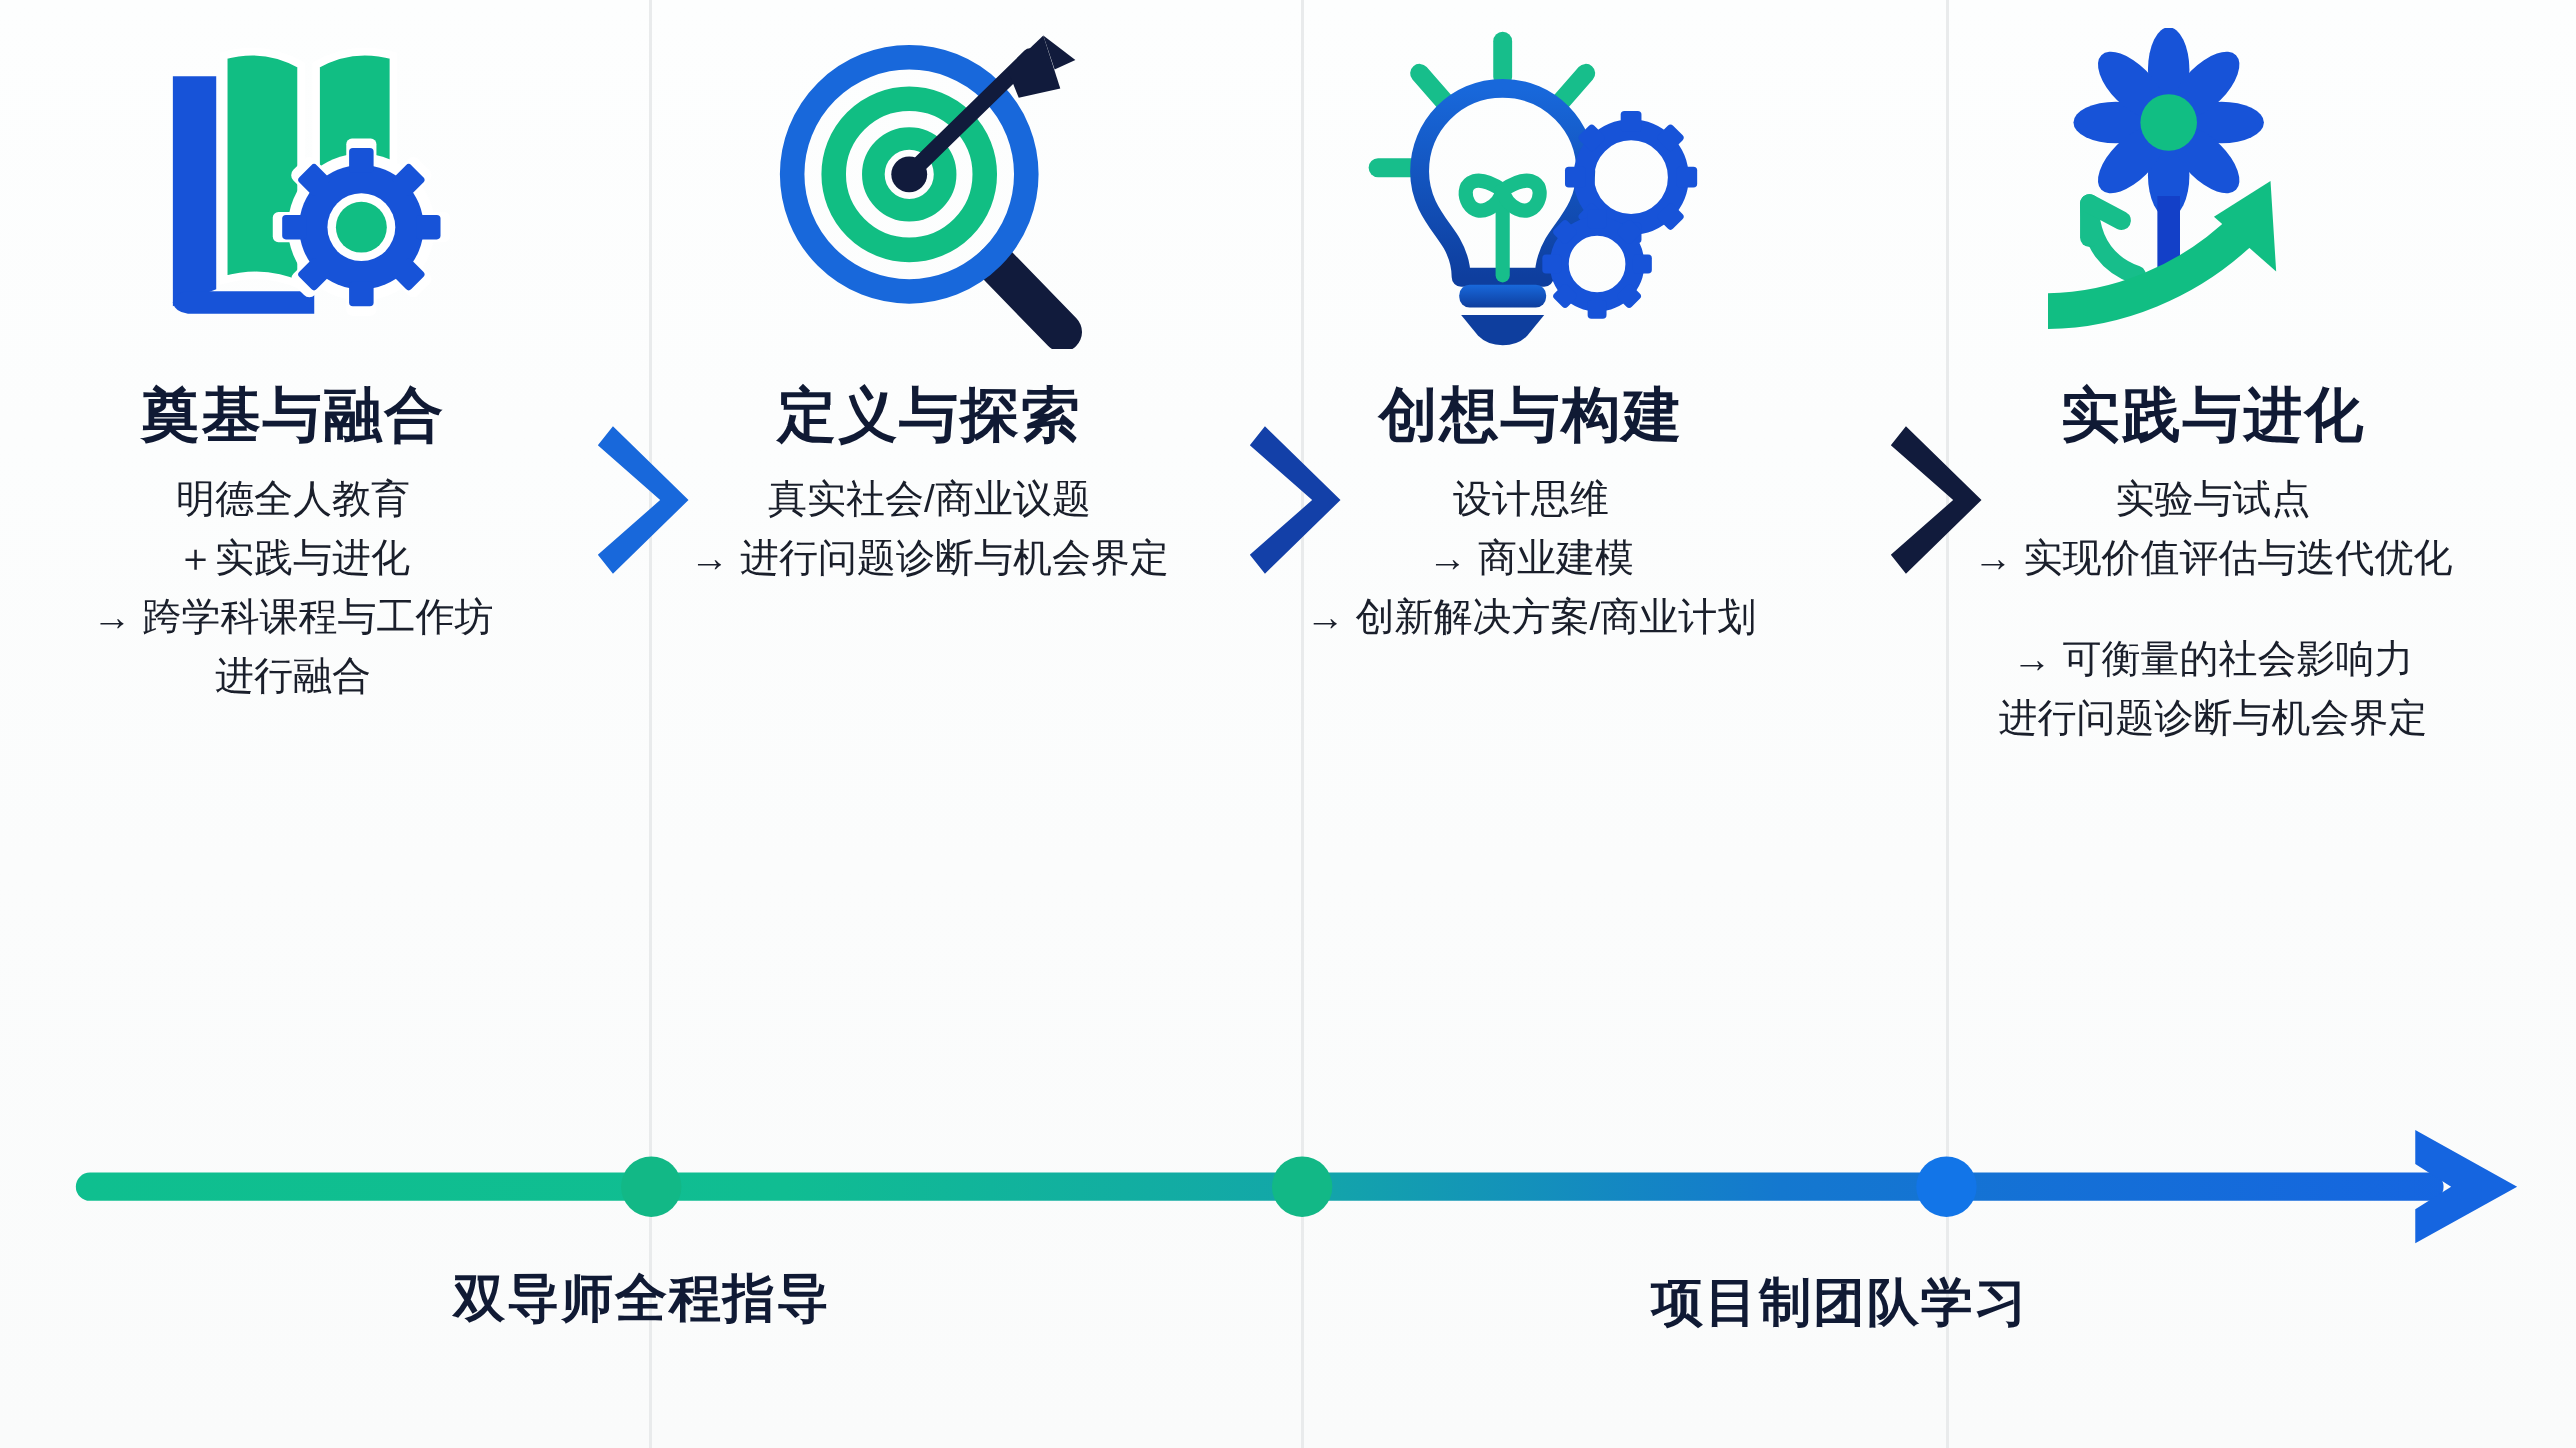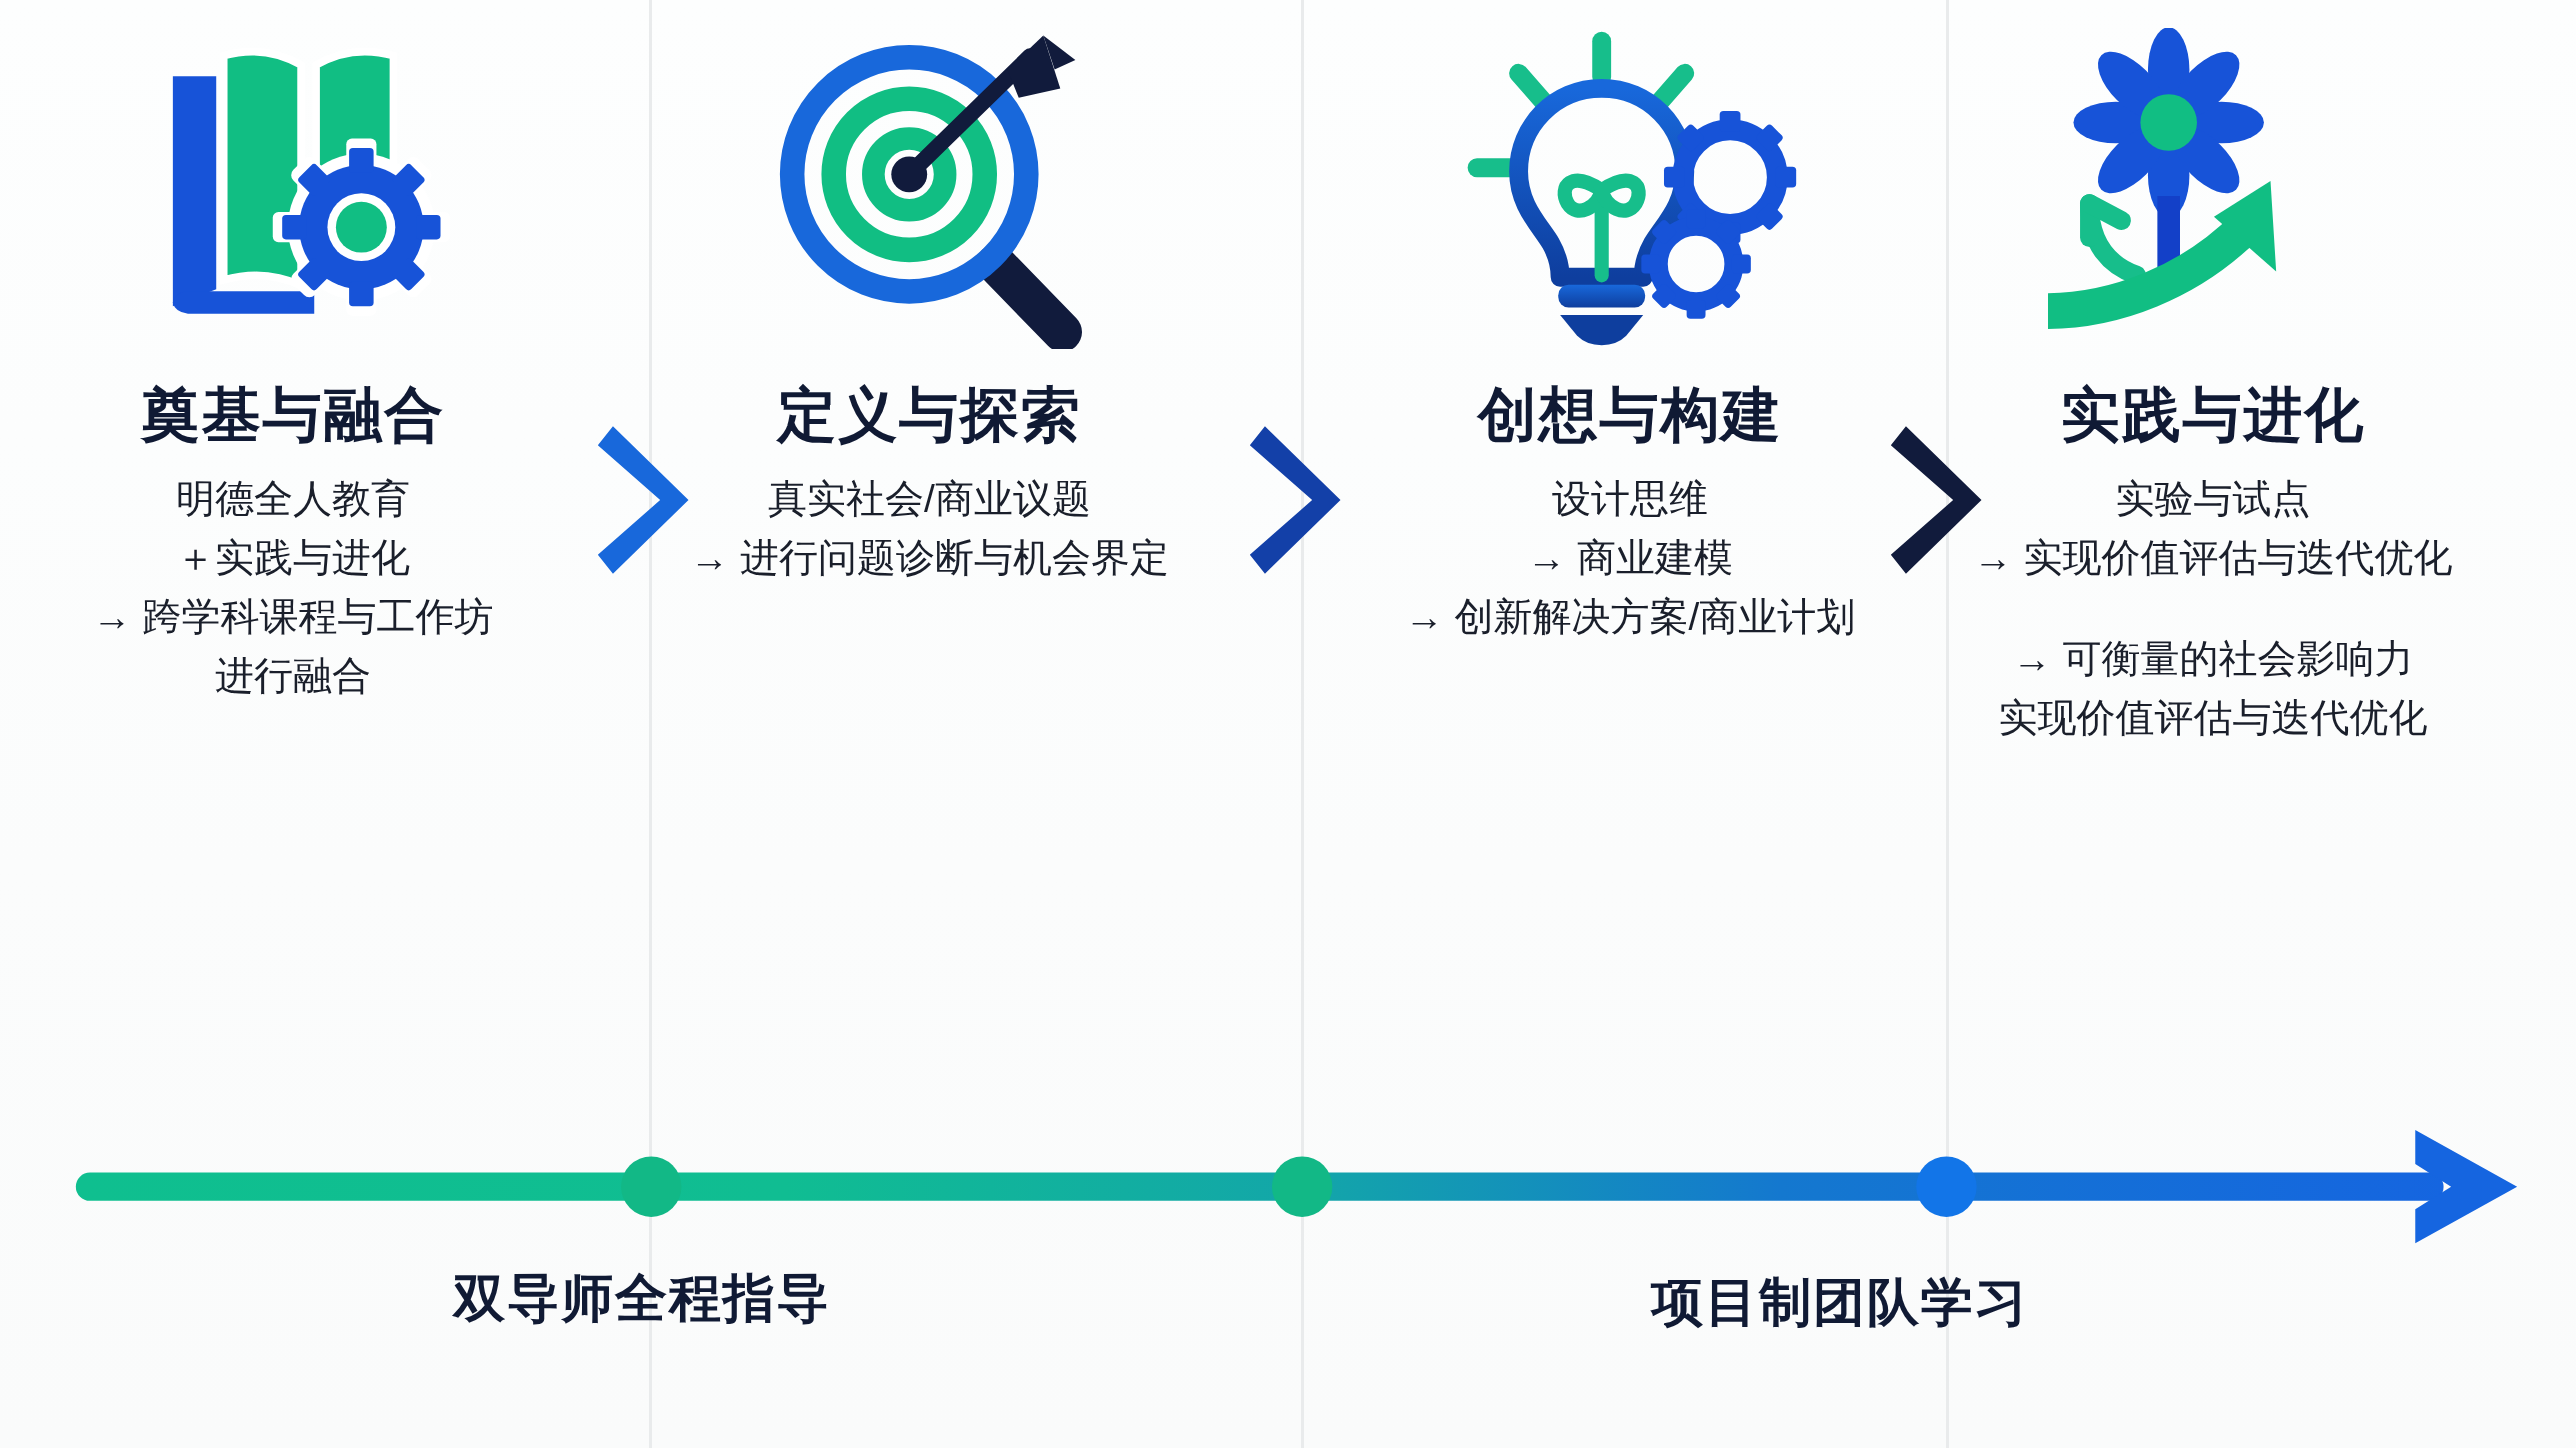--- a/index.html
+++ b/index.html
@@ -147,21 +147,21 @@
       <circle cx="158" cy="155" r="19" fill="#111B3C"></circle>
     </svg>
   </div>
   <div class="col-title">定义与探索</div>
   <div class="col-body">
     <div class="ln">真实社会/商业议题</div>
     <div class="ln">→ 进行问题诊断与机会界定</div>
   </div>
 </div>
 
-<div class="col" style="left:1345px;width:570px;">
+<div class="col" style="left:1246px;width:570px;">
   <div class="icon-wrap">
     <svg width="340" height="321" viewBox="0 0 360 340">
       <defs>
         <linearGradient id="bulbGrad" x1="0" y1="0" x2="0" y2="1">
           <stop offset="0%" stop-color="#1868DB"></stop>
           <stop offset="100%" stop-color="#0E3E9E"></stop>
         </linearGradient>
       </defs>
 
       <g stroke="#17BE8B" stroke-width="20" stroke-linecap="round">
@@ -256,21 +256,21 @@
         <path d="M236 162 L242 258 L176 200 Z" fill="#11BE83"></path>
       </g>
     </svg>
   </div>
   <div class="col-title">实践与进化</div>
   <div class="col-body">
     <div class="ln">实验与试点</div>
     <div class="ln">→ 实现价值评估与迭代优化</div>
     <div class="gap"></div>
     <div class="ln">→ 可衡量的社会影响力</div>
-    <div class="ln">实现价值评估与迭代优化</div>
+    <div class="ln">进行问题诊断与机会界定</div>
   </div>
 </div>
 
 <div class="chev" style="left:594px;top:415px;">
   <svg width="104" height="170" viewBox="0 0 110 180">
     <path d="M20 12 L100 90 L20 168 L4 148 L70 90 L4 32 Z" fill="#1868DB"></path>
   </svg>
 </div>
 <div class="chev" style="left:1246px;top:415px;">
   <svg width="104" height="170" viewBox="0 0 110 180">

